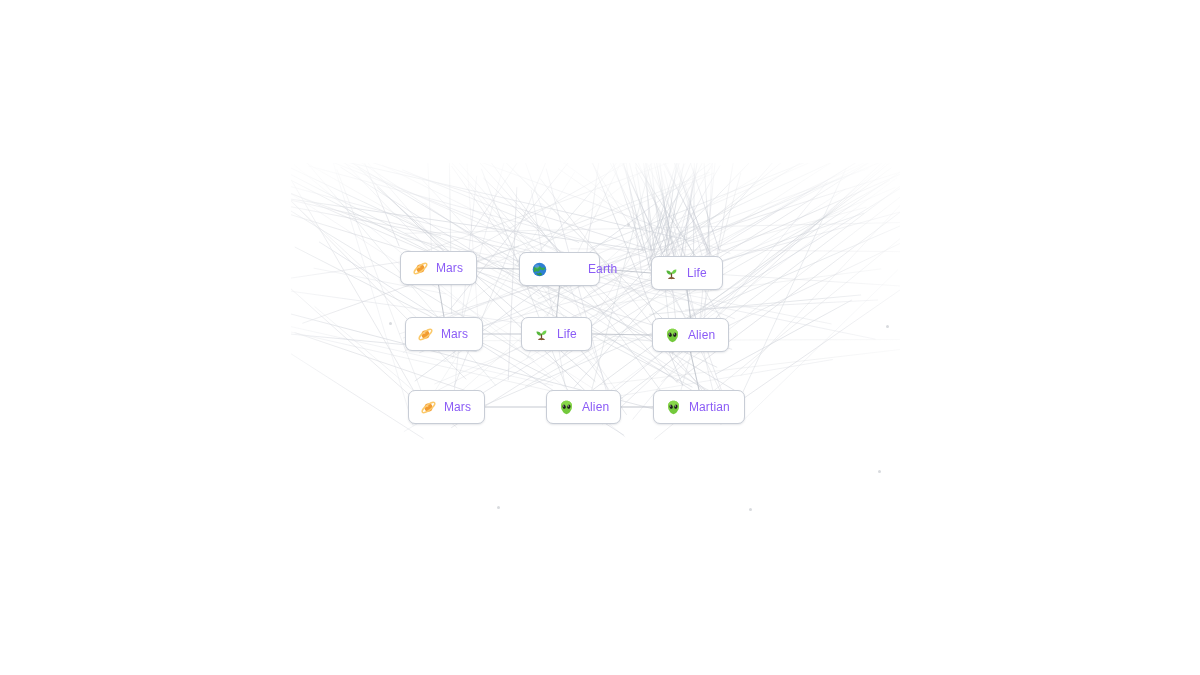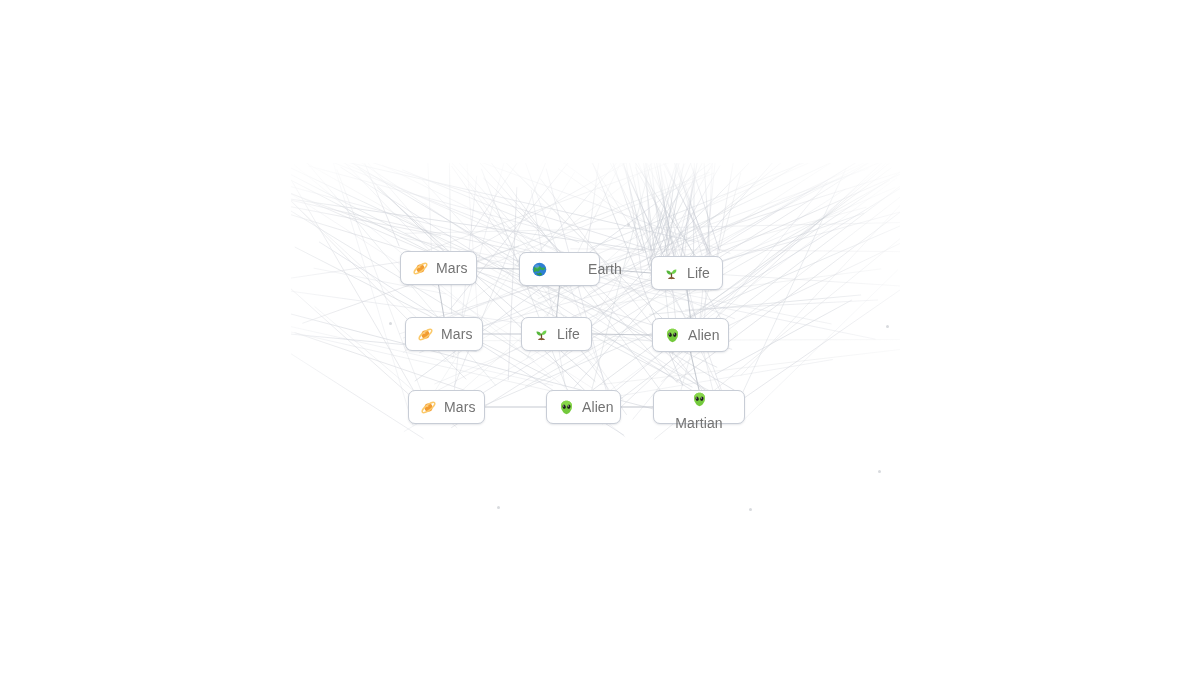--- a/index.html
+++ b/index.html
@@ -48,23 +48,23 @@
   .node-icon {
     width: 17px;
     height: 17px;
     flex: 0 0 17px;
     position: relative;
     display: block;
   }
 
   .node-label {
     font-family: "Liberation Sans", sans-serif;
-    font-size: 14px;
+    font-size: 12px;
     line-height: 17px;
-    color: #737373;
+    color: #8b5cf6;
     letter-spacing: 0.1px;
   }
 
   .bg-dot {
     position: absolute;
     width: 3px;
     height: 3px;
     border-radius: 50%;
     background: #d8dade;
     z-index: 1;
@@ -397,21 +397,21 @@
     <svg viewBox="0 0 20 20" width="17" height="17">
       <path d="M10 2.2c3.8 0 6.5 2.6 6.5 6.1 0 4.1-3 9.5-6.5 9.5S3.5 12.4 3.5 8.3C3.5 4.8 6.2 2.2 10 2.2z" fill="#73c93c"></path>
       <path d="M10 2.2c3.8 0 6.5 2.6 6.5 6.1 0 1.6-.5 3.4-1.2 5-1-3.3-2.8-5.2-5.3-5.2S5.7 10 4.7 13.3c-.7-1.6-1.2-3.4-1.2-5C3.5 4.8 6.2 2.2 10 2.2z" fill="#8ed94f" opacity="0.75"></path>
       <ellipse cx="7.2" cy="9.1" rx="1.9" ry="2.5" fill="#1c1c1c" transform="rotate(-18 7.2 9.1)"></ellipse>
       <ellipse cx="12.8" cy="9.1" rx="1.9" ry="2.5" fill="#1c1c1c" transform="rotate(18 12.8 9.1)"></ellipse>
       <ellipse cx="6.7" cy="8.2" rx="0.6" ry="0.8" fill="#ffffff" opacity="0.75"></ellipse>
       <ellipse cx="12.3" cy="8.2" rx="0.6" ry="0.8" fill="#ffffff" opacity="0.75"></ellipse>
     </svg></span>
       <span class="node-label">Alien</span>
     </div>
-    <div class="node" style="left: 653px; top: 390px; width: 92px; height: 34px; flex-direction: column;">
+    <div class="node" style="left: 653px; top: 390px; width: 92px; height: 34px;">
       <span class="node-icon">
     <svg viewBox="0 0 20 20" width="17" height="17">
       <path d="M10 2.2c3.8 0 6.5 2.6 6.5 6.1 0 4.1-3 9.5-6.5 9.5S3.5 12.4 3.5 8.3C3.5 4.8 6.2 2.2 10 2.2z" fill="#73c93c"></path>
       <path d="M10 2.2c3.8 0 6.5 2.6 6.5 6.1 0 1.6-.5 3.4-1.2 5-1-3.3-2.8-5.2-5.3-5.2S5.7 10 4.7 13.3c-.7-1.6-1.2-3.4-1.2-5C3.5 4.8 6.2 2.2 10 2.2z" fill="#8ed94f" opacity="0.75"></path>
       <ellipse cx="7.2" cy="9.1" rx="1.9" ry="2.5" fill="#1c1c1c" transform="rotate(-18 7.2 9.1)"></ellipse>
       <ellipse cx="12.8" cy="9.1" rx="1.9" ry="2.5" fill="#1c1c1c" transform="rotate(18 12.8 9.1)"></ellipse>
       <ellipse cx="6.7" cy="8.2" rx="0.6" ry="0.8" fill="#ffffff" opacity="0.75"></ellipse>
       <ellipse cx="12.3" cy="8.2" rx="0.6" ry="0.8" fill="#ffffff" opacity="0.75"></ellipse>
     </svg></span>
       <span class="node-label">Martian</span>

